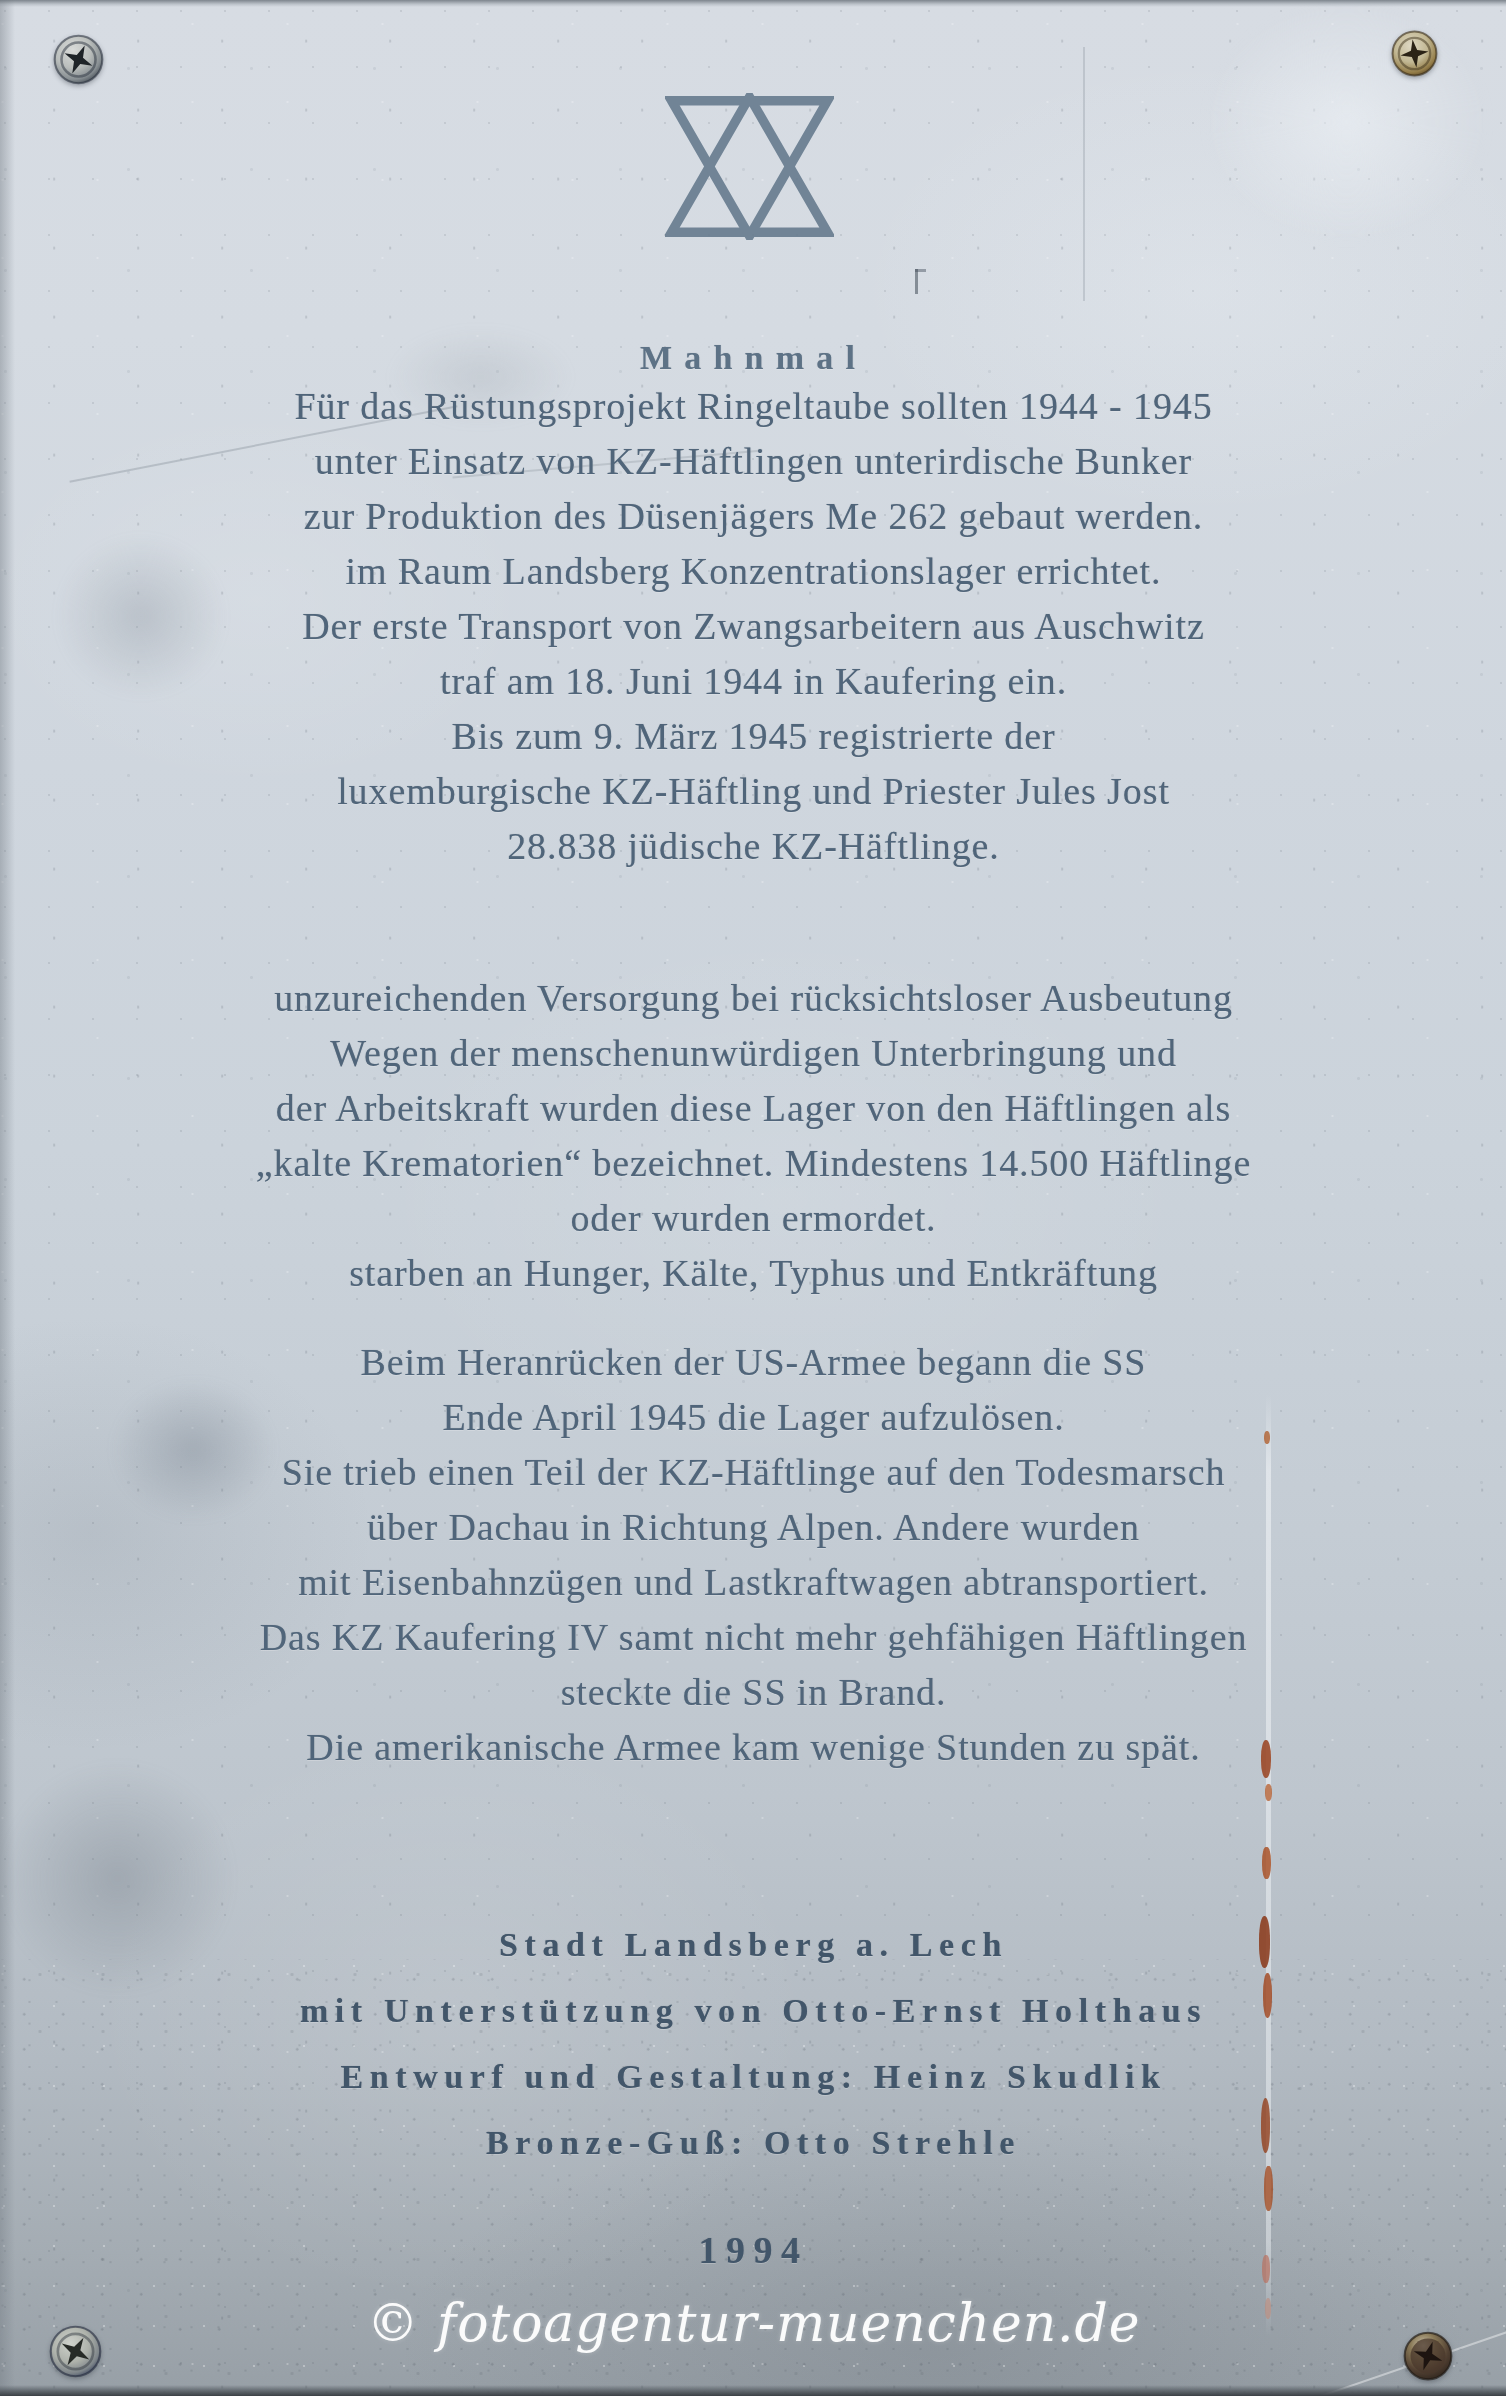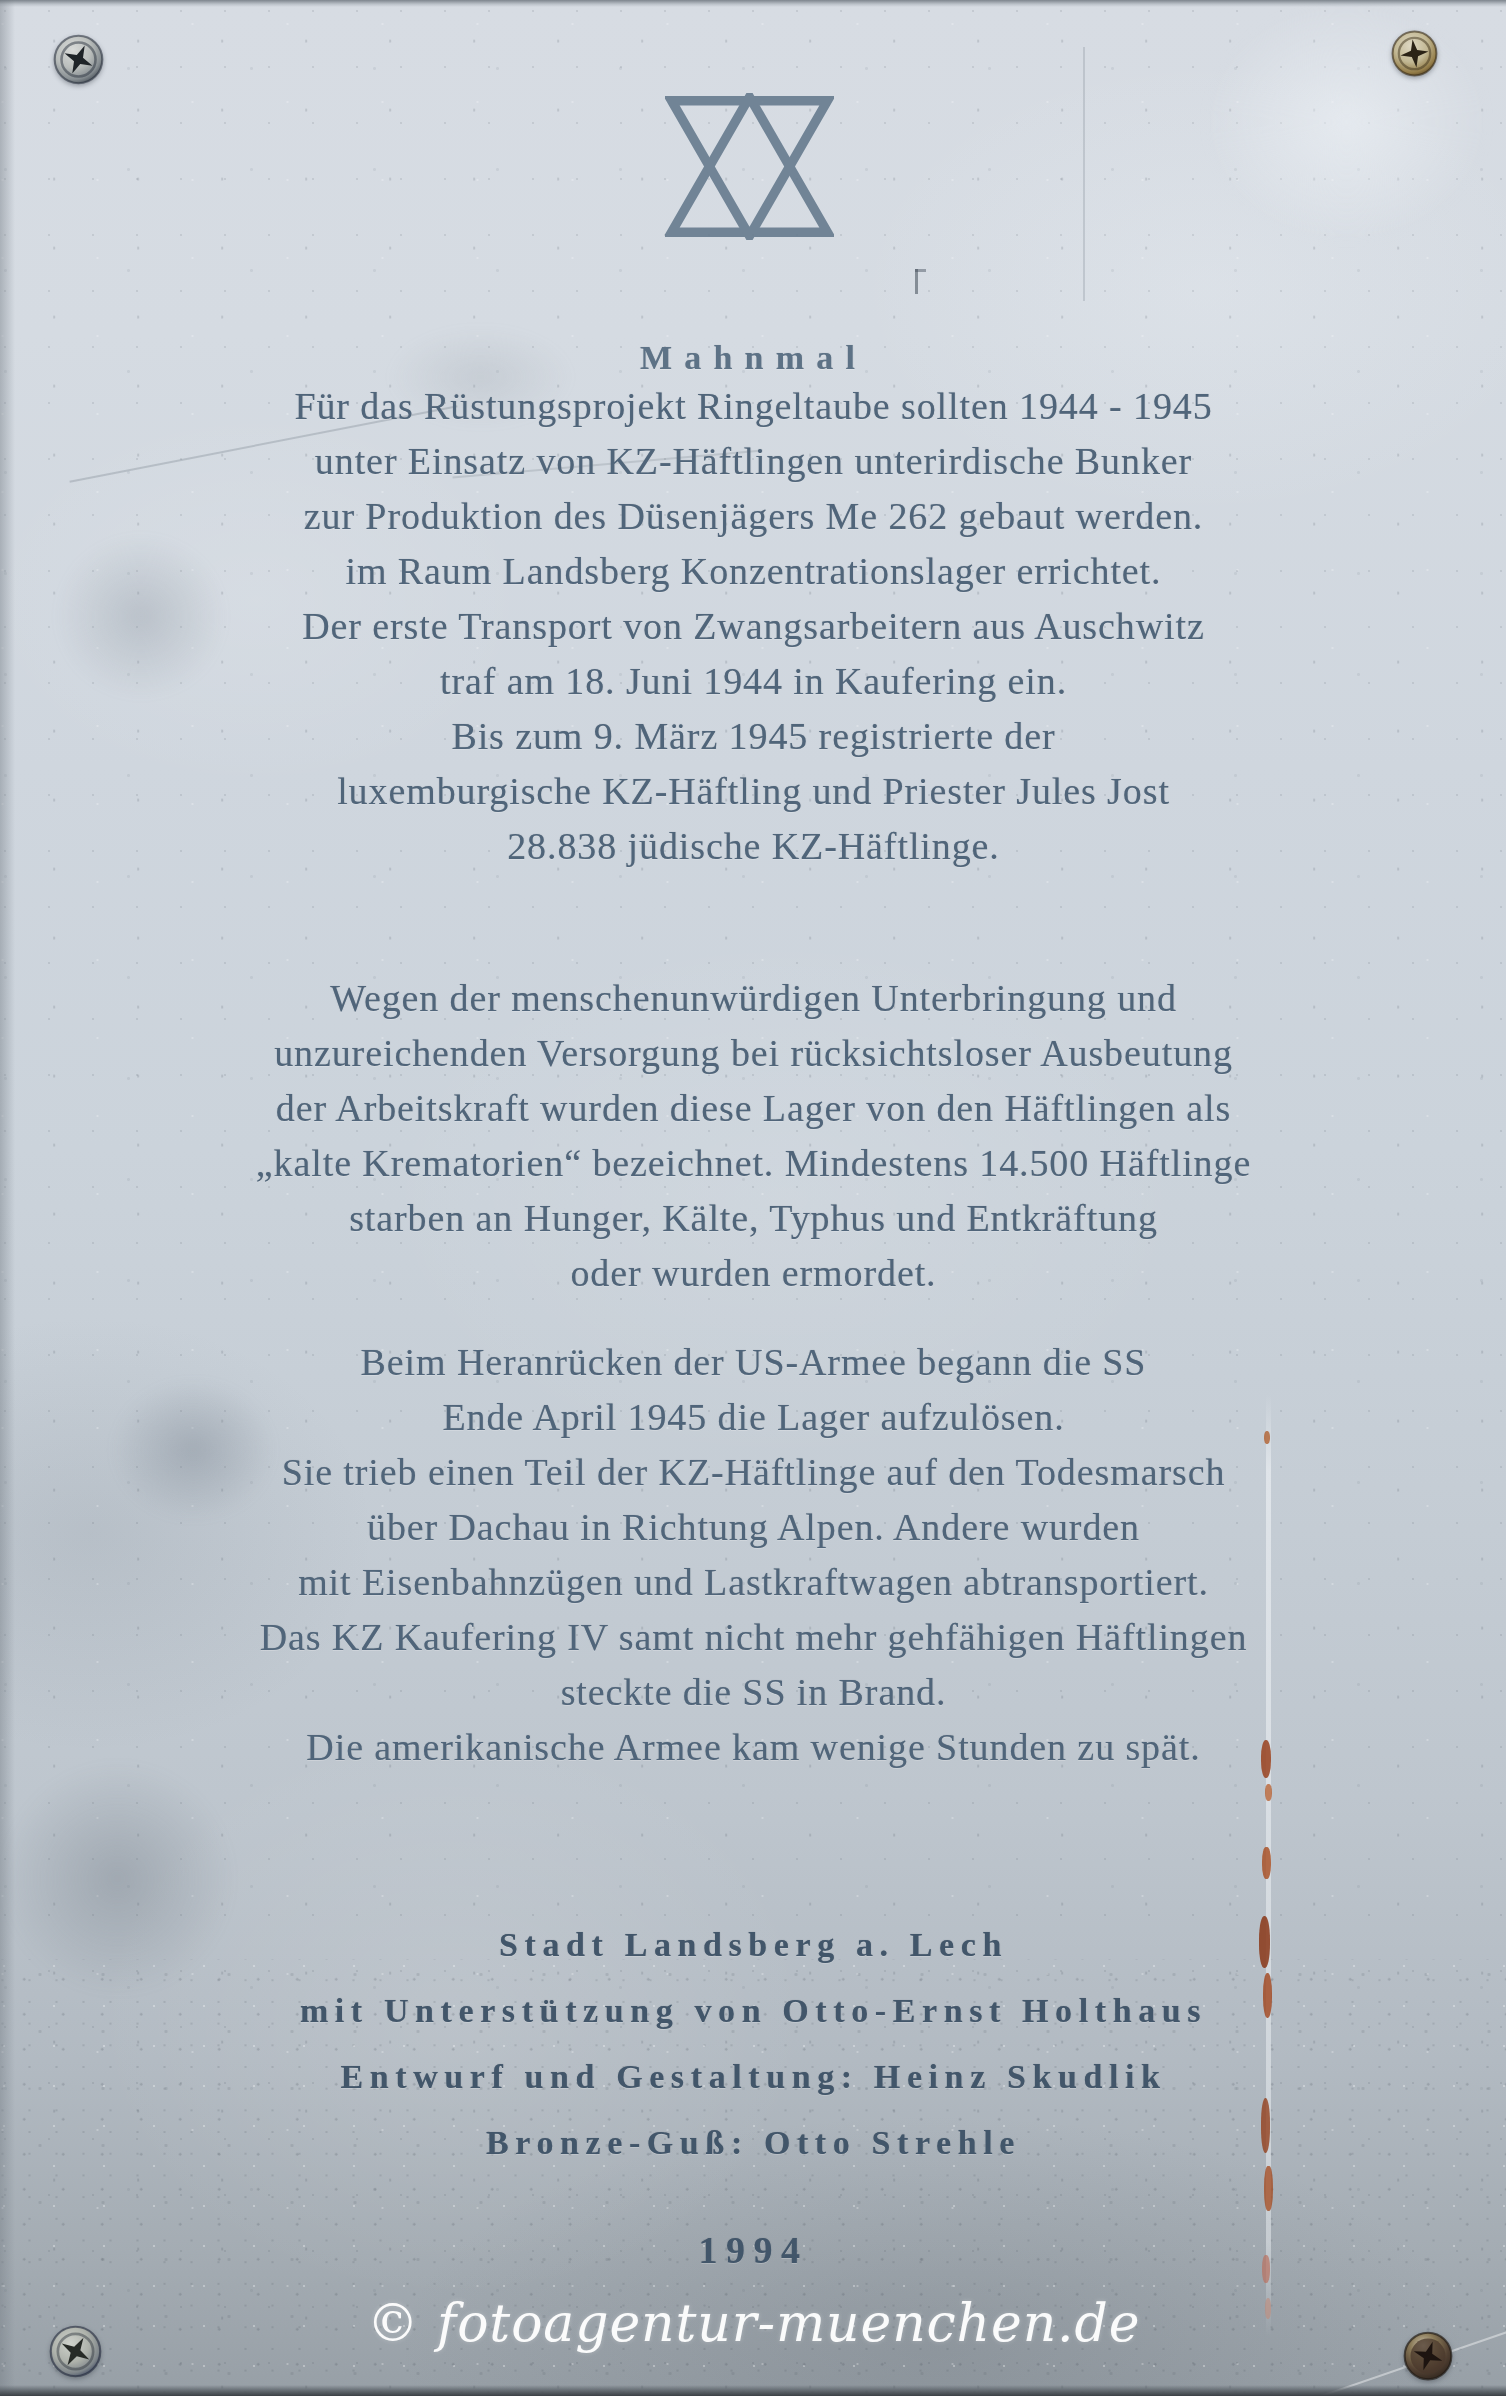--- a/index.html
+++ b/index.html
@@ -123,26 +123,26 @@
     <div class="text-row">zur Produktion des Düsenjägers Me 262 gebaut werden.</div>
     <div class="text-row">im Raum Landsberg Konzentrationslager errichtet.</div>
     <div class="text-row">Der erste Transport von Zwangsarbeitern aus Auschwitz</div>
     <div class="text-row">traf am 18. Juni 1944 in Kaufering ein.</div>
     <div class="text-row">Bis zum 9. März 1945 registrierte der</div>
     <div class="text-row">luxemburgische KZ-Häftling und Priester Jules Jost</div>
     <div class="text-row">28.838 jüdische KZ-Häftlinge.</div>
   </div>
 
   <div class="para p2">
+    <div class="text-row">unzureichenden Versorgung bei rücksichtsloser Ausbeutung</div>
     <div class="text-row">Wegen der menschenunwürdigen Unterbringung und</div>
-    <div class="text-row">unzureichenden Versorgung bei rücksichtsloser Ausbeutung</div>
     <div class="text-row">der Arbeitskraft wurden diese Lager von den Häftlingen als</div>
     <div class="text-row">„kalte Krematorien“ bezeichnet. Mindestens 14.500 Häftlinge</div>
+    <div class="text-row">oder wurden ermordet.</div>
     <div class="text-row">starben an Hunger, Kälte, Typhus und Entkräftung</div>
-    <div class="text-row">oder wurden ermordet.</div>
   </div>
 
   <div class="para p3">
     <div class="text-row">Beim Heranrücken der US-Armee begann die SS</div>
     <div class="text-row">Ende April 1945 die Lager aufzulösen.</div>
     <div class="text-row">Sie trieb einen Teil der KZ-Häftlinge auf den Todesmarsch</div>
     <div class="text-row">über Dachau in Richtung Alpen. Andere wurden</div>
     <div class="text-row">mit Eisenbahnzügen und Lastkraftwagen abtransportiert.</div>
     <div class="text-row">Das KZ Kaufering IV samt nicht mehr gehfähigen Häftlingen</div>
     <div class="text-row">steckte die SS in Brand.</div>

